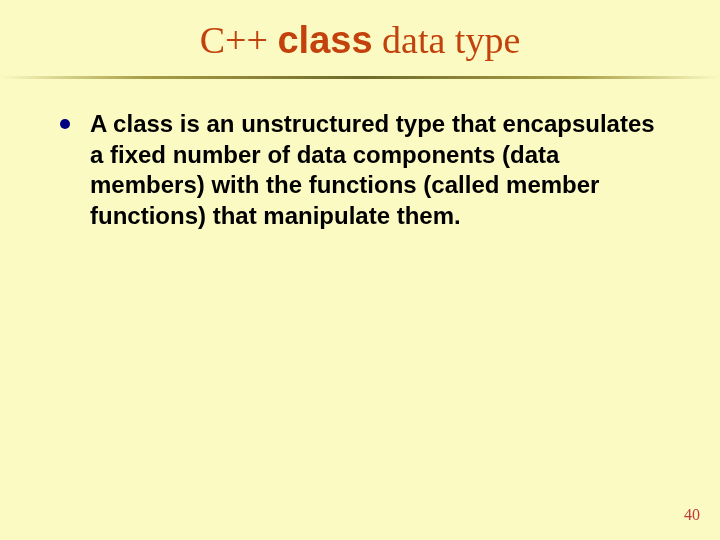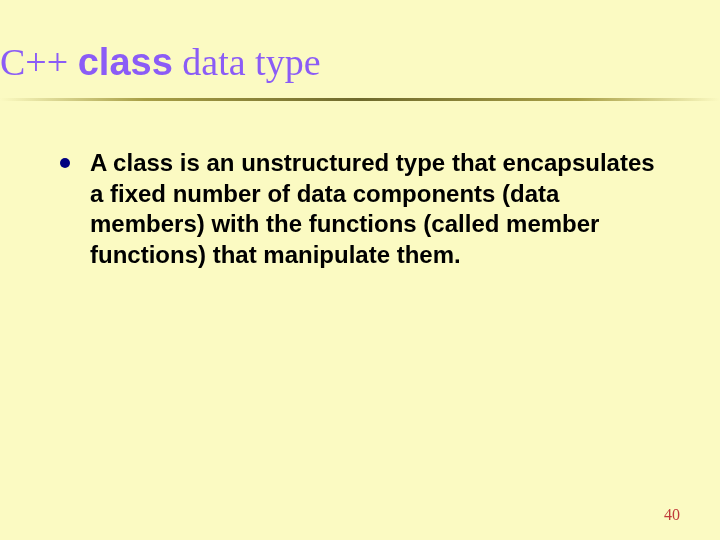--- a/index.html
+++ b/index.html
@@ -8,24 +8,25 @@
   }
   body {
     width: 720px;
     height: 540px;
     background: #fbfac2;
     font-family: Arial, "Helvetica Neue", Helvetica, sans-serif;
     position: relative;
     overflow: hidden;
   }
   .title {
-    padding-top: 42px;
+    text-align: center;
+    padding-top: 20px;
     font-size: 38px;
     line-height: 1.1;
-    color: #8b5cf6;
+    color: #c2410c;
   }
   .title .serif {
     font-family: "Times New Roman", Times, serif;
   }
   .title .bold {
     font-weight: 900;
     font-family: Arial, Helvetica, sans-serif;
   }
   .rule-wrap {
     margin-top: 14px;
@@ -35,21 +36,20 @@
     width: 100%;
     background: linear-gradient(to right,
       rgba(210,206,115,0) 0%,
       #a89f46 20%,
       #6f6a2c 50%,
       #a89f46 80%,
       rgba(210,206,115,0) 100%);
   }
   .content {
     padding: 30px 65px 0 60px;
-    margin-top: 17px;
   }
   .row {
     display: flex;
     align-items: flex-start;
     margin-bottom: 34px;
   }
   .dot {
     width: 10px;
     height: 10px;
     border-radius: 50%;
@@ -60,21 +60,21 @@
   }
   .txt {
     flex: 1 1 auto;
     font-size: 24px;
     font-weight: 700;
     color: #000;
     line-height: 1.28;
   }
   .slidenum {
     position: absolute;
-    right: 40px;
+    right: 20px;
     bottom: 16px;
     font-size: 16px;
     color: #c03a3a;
     font-family: "Times New Roman", Times, serif;
   }
 </style>
 </head>
 <body>
 
 <div class="title">

